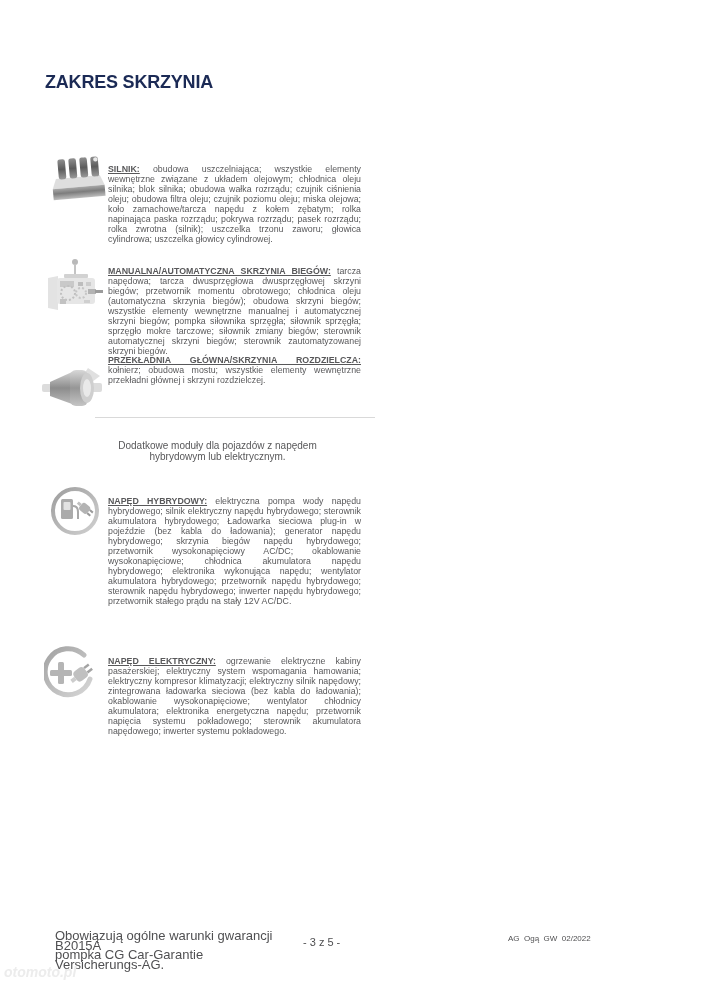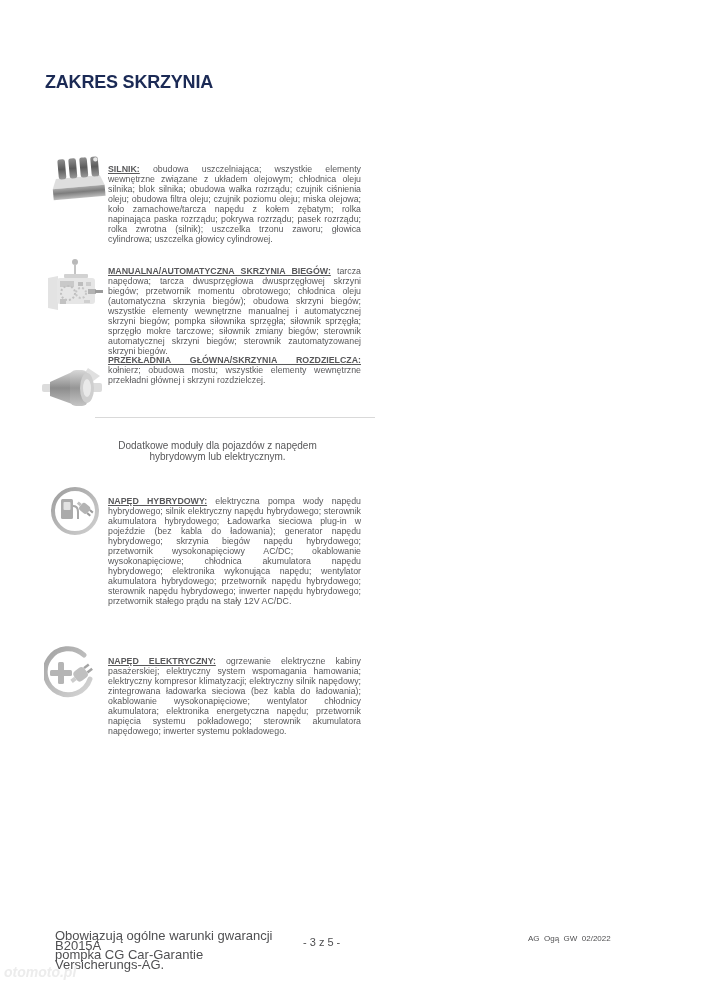--- a/index.html
+++ b/index.html
@@ -29,21 +29,21 @@
     font-size:10px;line-height:11px;color:#58585a;text-align:center;
   }
   .footer-left{
     left:55px;top:931px;width:230px;
     font-size:13px;line-height:9.5px;color:#4f4f51;
   }
   .footer-center{
     left:303px;top:936px;font-size:11px;color:#4f4f51;white-space:pre;text-align:center;
   }
   .footer-right{
-    left:528px;top:934px;font-size:8px;color:#4f4f51;white-space:pre;
+    left:508px;top:934px;font-size:8px;color:#4f4f51;white-space:pre;
   }
   .watermark{
     left:4px;top:964px;
     font-size:14px;font-weight:bold;font-style:italic;
     color:#ececec;filter:blur(0.7px);
     user-select:none;
   }
 </style>
 </head>
 <body>

